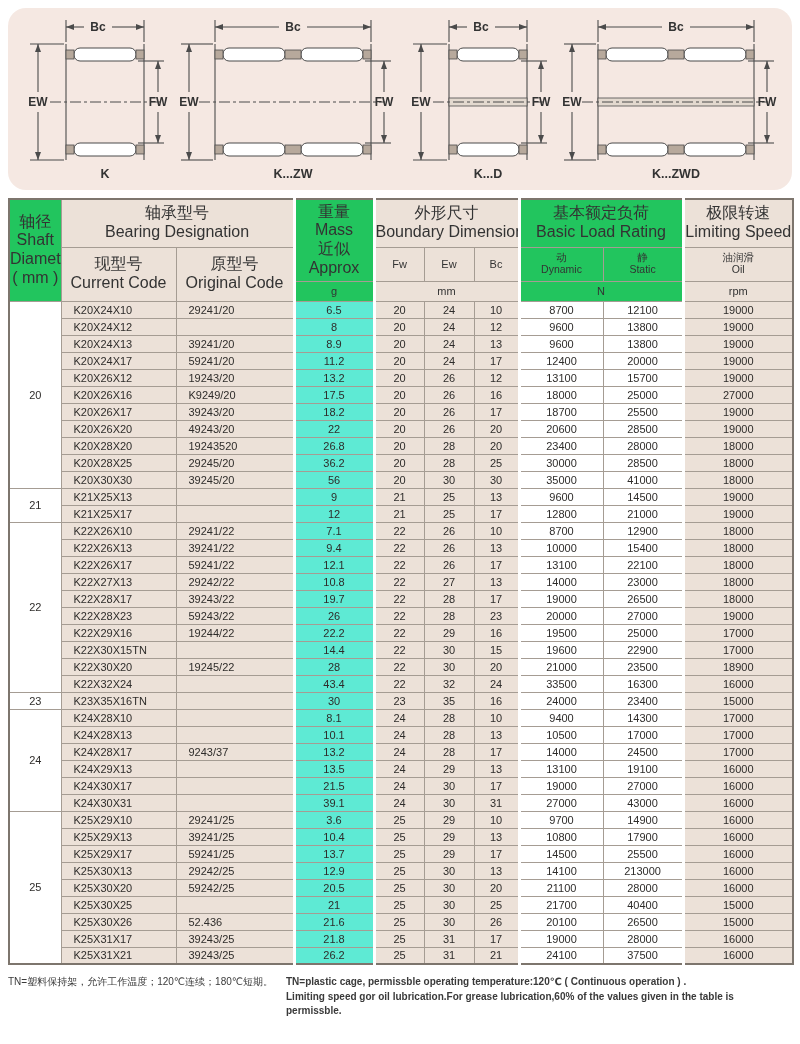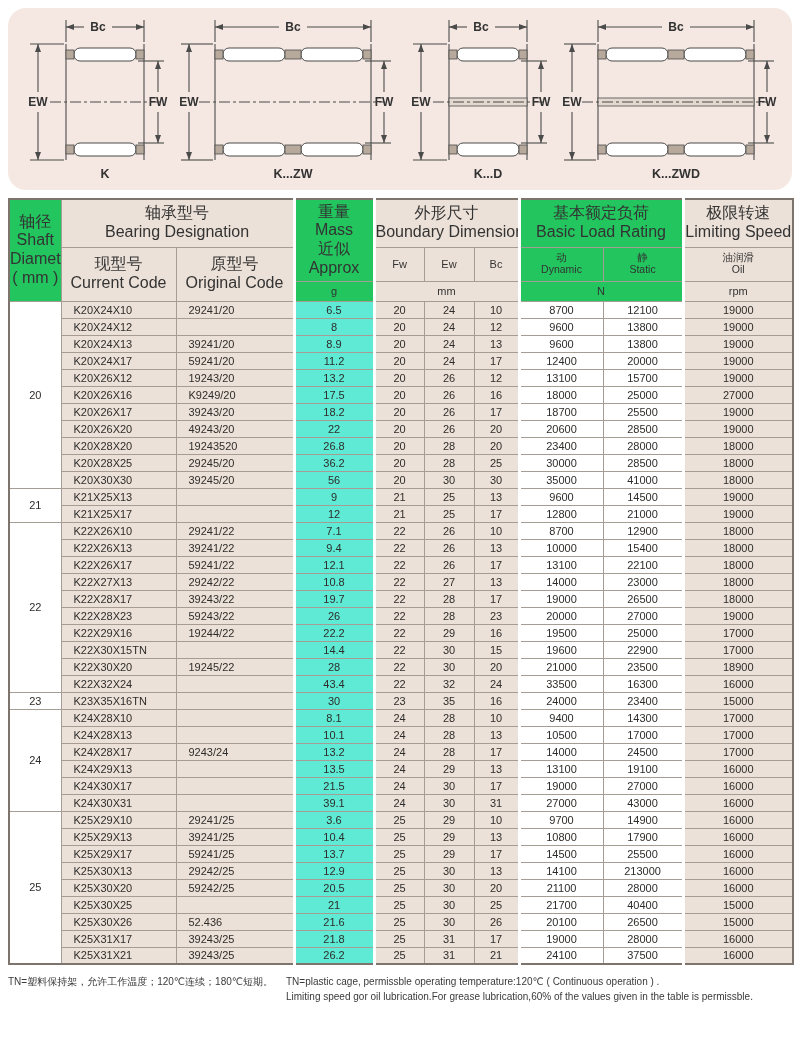--- a/index.html
+++ b/index.html
@@ -39,21 +39,21 @@
   .c-cur,.c-orig { background:var(--beige,#ece1d8); text-align:left; padding-left:12px; }
   .c-mass { background:#5eead4; }
   .c-fw,.c-ew,.c-bc { background:var(--beige,#ece1d8); }
   .c-dyn,.c-sta { background:#fff; }
   .c-oil { background:var(--beige,#ece1d8); }
   tr.group-start > td { border-top:1px solid #77706a; }
 
   
   .footnotes { display:flex; margin-top:10px; font-size:10px; color:#3a3a3a; line-height:1.45; }
   .footnote-zh { width:278px; }
-  .footnote-en { flex:1; }
+  .footnote-en { flex:1;font-weight:bold; }
 </style>
 </head>
 <body>
 
 <div class="diagram-panel">
 
   <svg class="fig" width="150" height="170" viewBox="0 0 150 170">
     <line x1="46" y1="28" x2="46" y2="6"></line>
       <line x1="124" y1="28" x2="124" y2="6"></line>
     <line x1="46" y1="13" x2="64" y2="13"></line>
@@ -563,21 +563,21 @@
         <td class="c-mass gut">10.1</td>
         <td class="c-fw gut">24</td>
         <td class="c-ew">28</td>
         <td class="c-bc">13</td>
         <td class="c-dyn gut">10500</td>
         <td class="c-sta">17000</td>
         <td class="c-oil gut">17000</td>
       </tr>
       <tr>
         <td class="c-cur">K24X28X17</td>
-        <td class="c-orig">9243/24</td>
+        <td class="c-orig">9243/37</td>
         <td class="c-mass gut">13.2</td>
         <td class="c-fw gut">24</td>
         <td class="c-ew">28</td>
         <td class="c-bc">17</td>
         <td class="c-dyn gut">14000</td>
         <td class="c-sta">24500</td>
         <td class="c-oil gut">17000</td>
       </tr>
       <tr>
         <td class="c-cur">K24X29X13</td>

